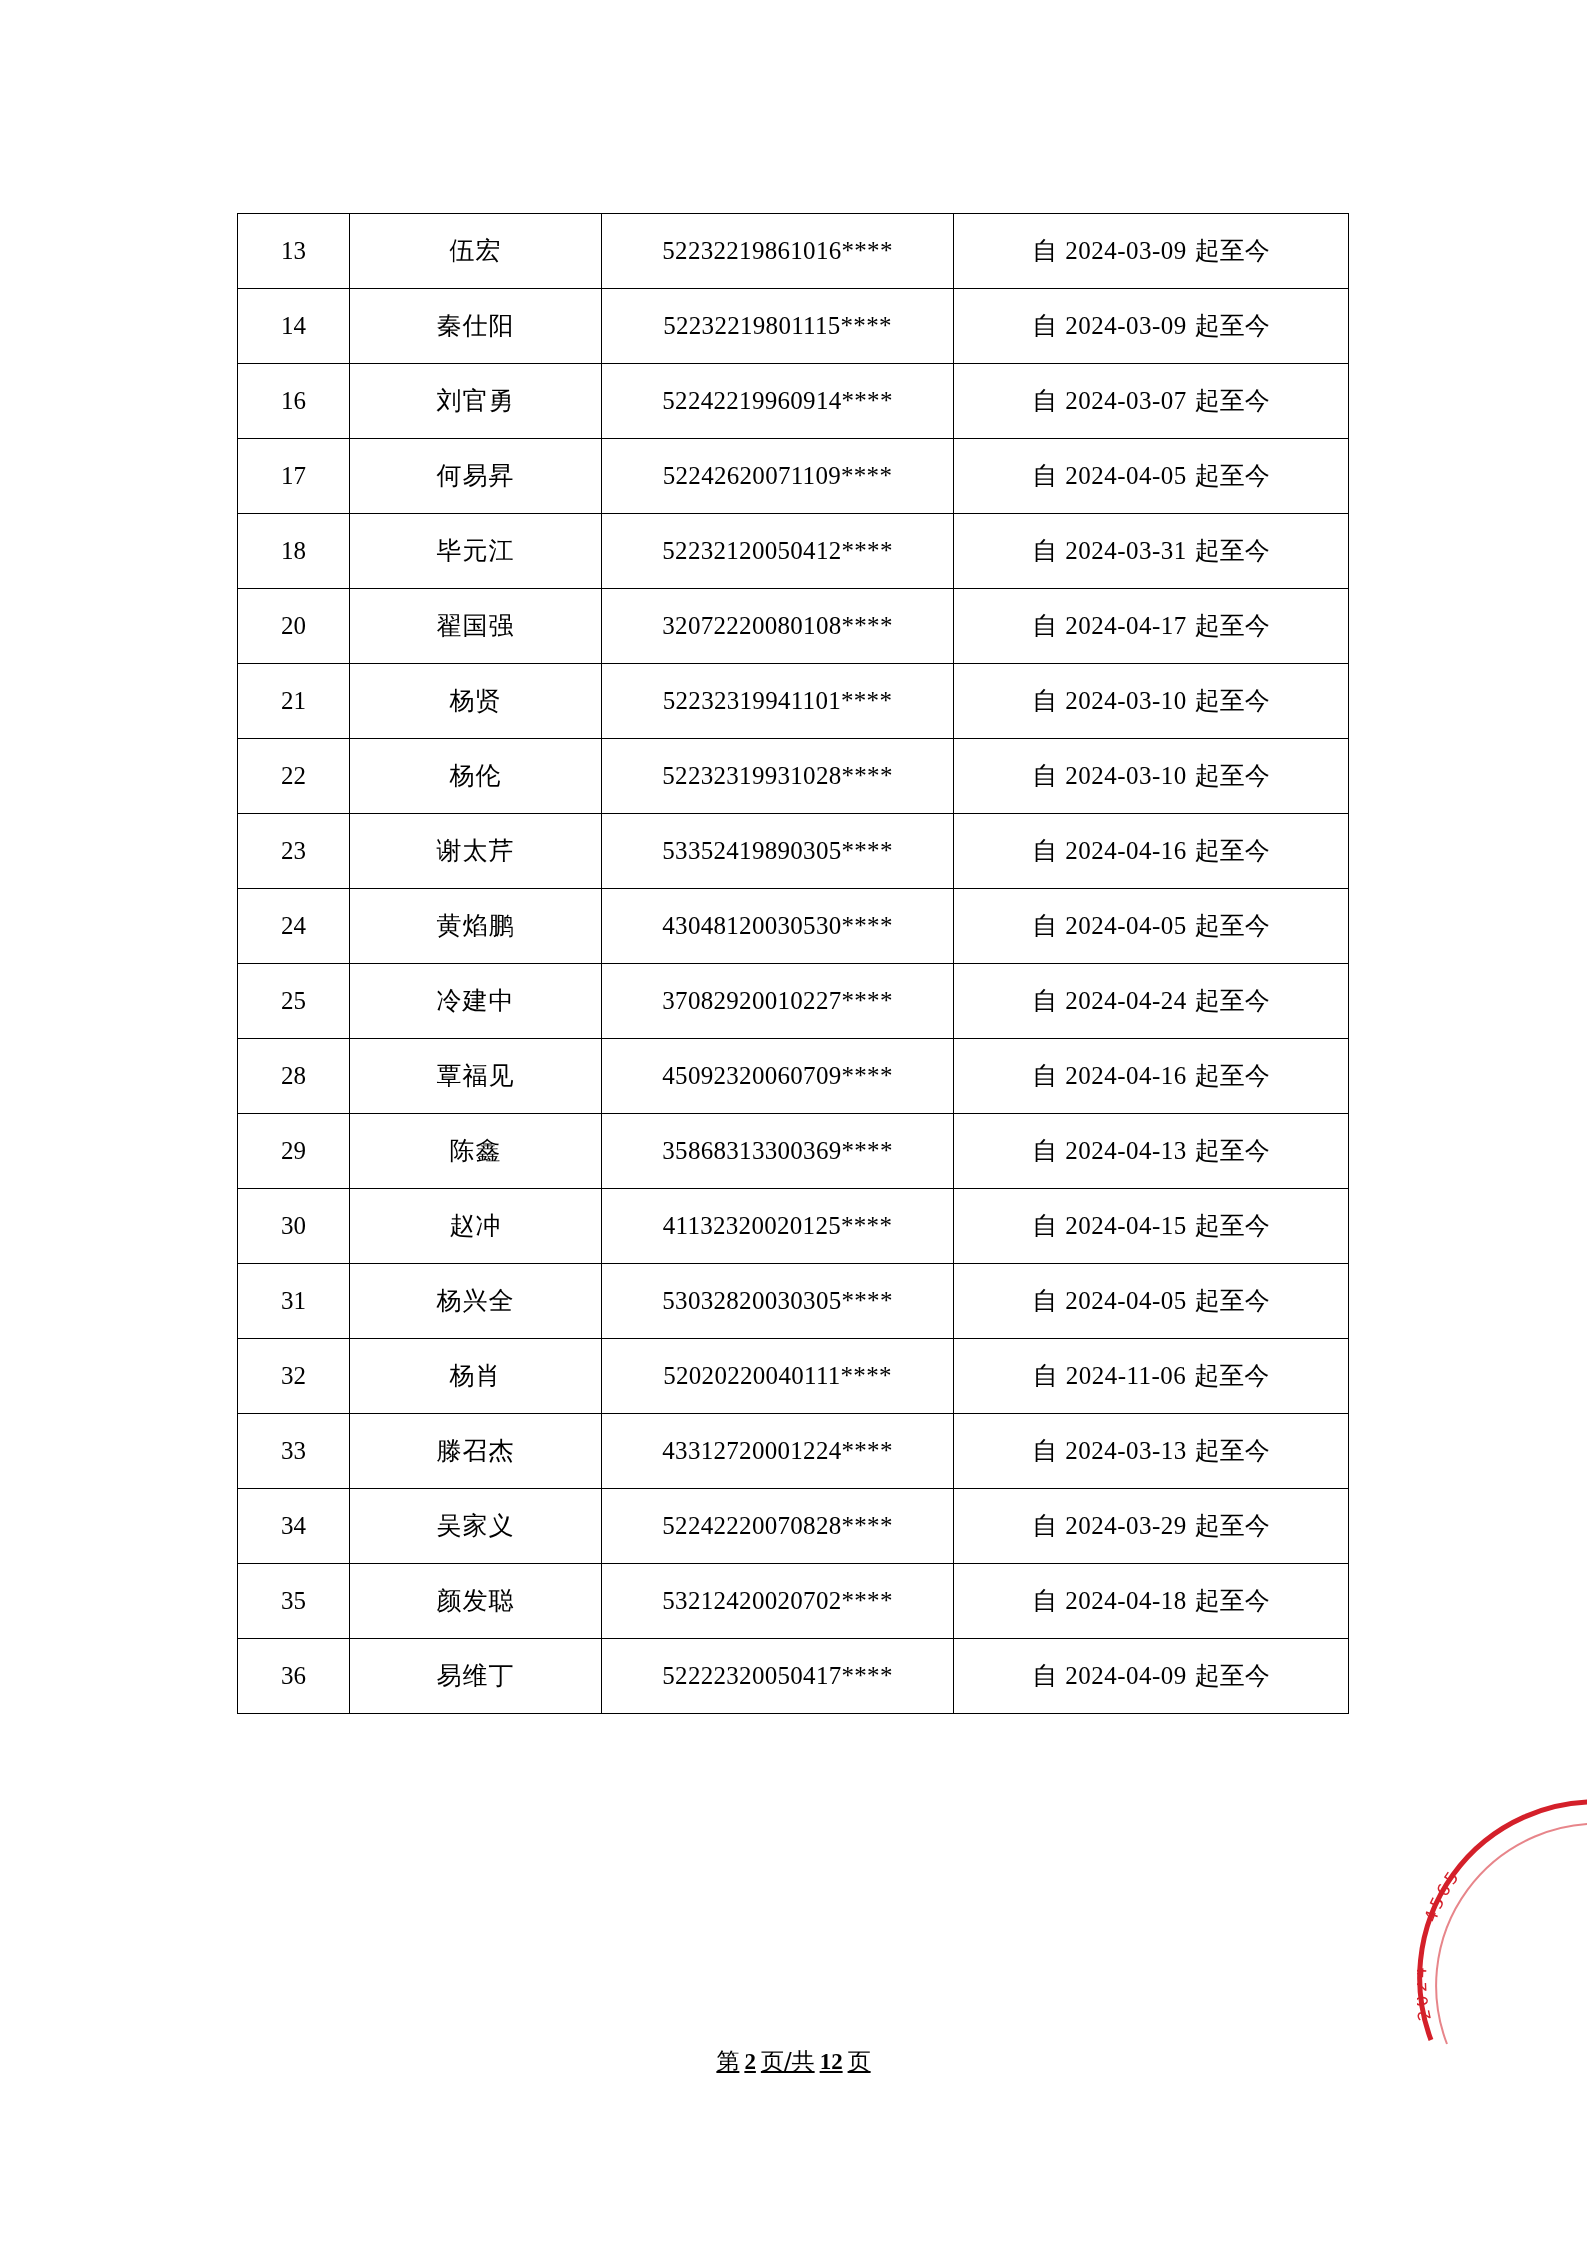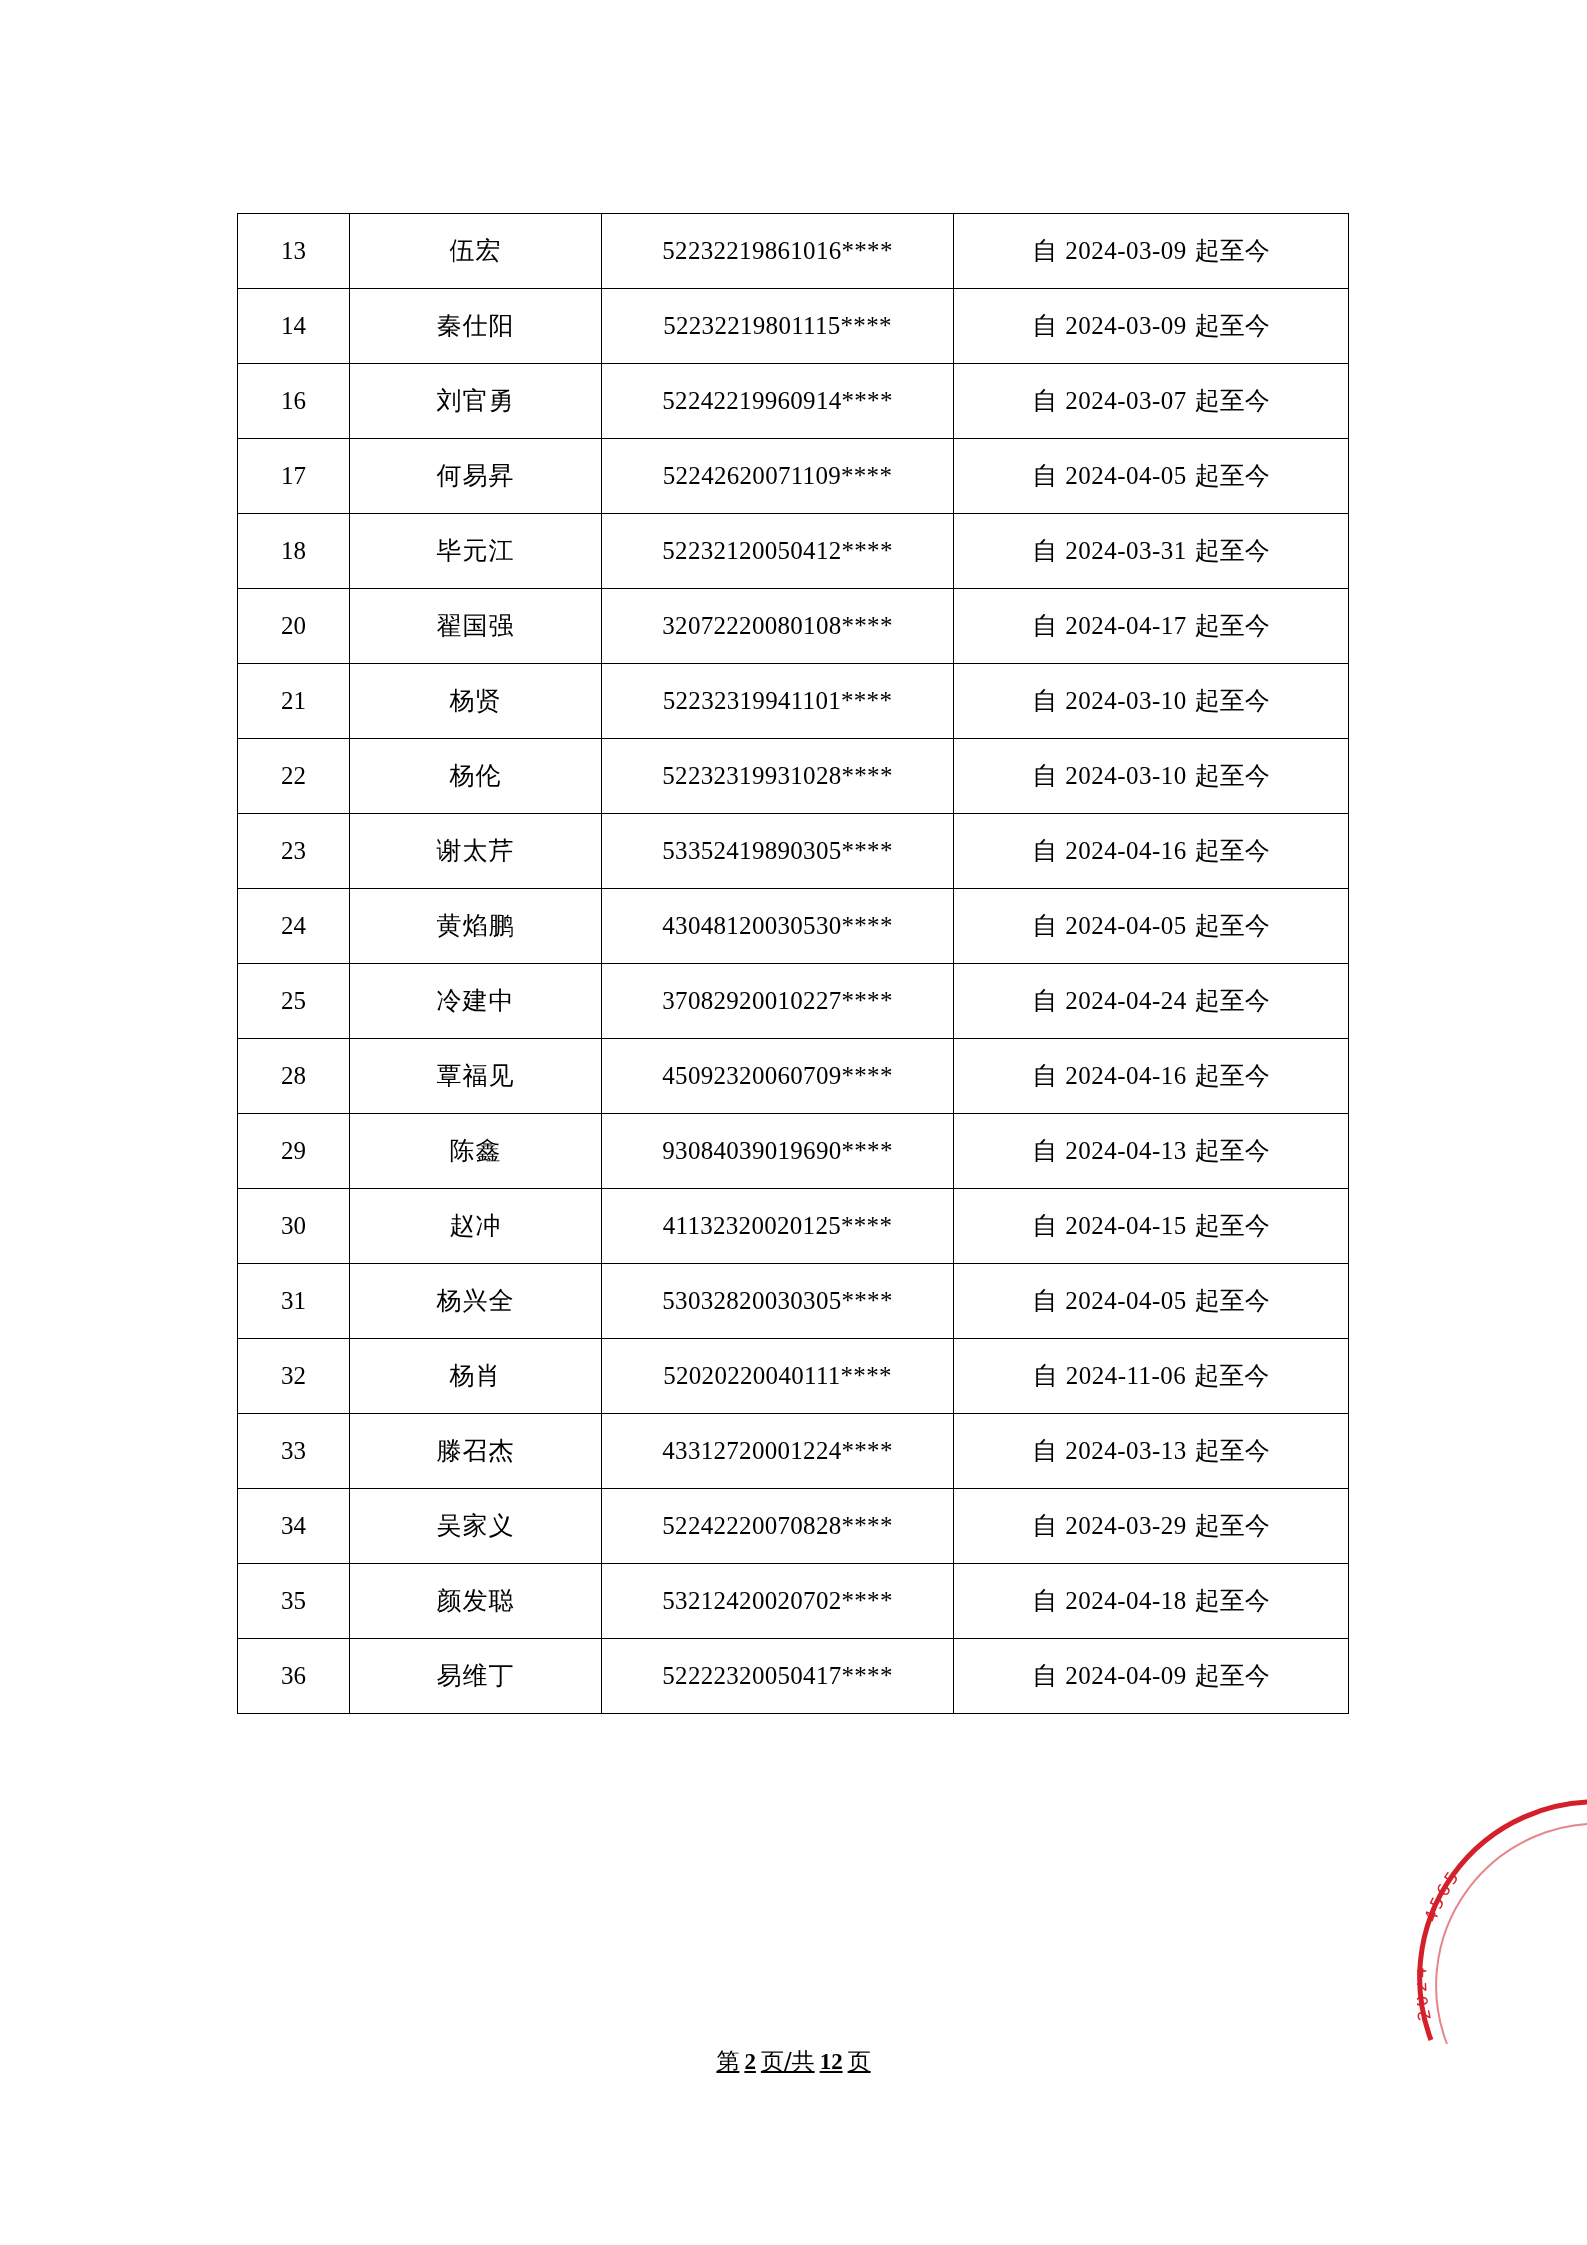--- a/index.html
+++ b/index.html
@@ -189,21 +189,21 @@
           </tr>
           <tr>
             <td class="idx">28</td>
             <td class="name">覃福见</td>
             <td class="id">45092320060709****</td>
             <td class="date"><span class="seg-cn">自</span> <span class="seg-num">2024-04-16</span> <span class="seg-cn">起至今</span></td>
           </tr>
           <tr>
             <td class="idx">29</td>
             <td class="name">陈鑫</td>
-            <td class="id">93084039019690****</td>
+            <td class="id">35868313300369****</td>
             <td class="date"><span class="seg-cn">自</span> <span class="seg-num">2024-04-13</span> <span class="seg-cn">起至今</span></td>
           </tr>
           <tr>
             <td class="idx">30</td>
             <td class="name">赵冲</td>
             <td class="id">41132320020125****</td>
             <td class="date"><span class="seg-cn">自</span> <span class="seg-num">2024-04-15</span> <span class="seg-cn">起至今</span></td>
           </tr>
           <tr>
             <td class="idx">31</td>

